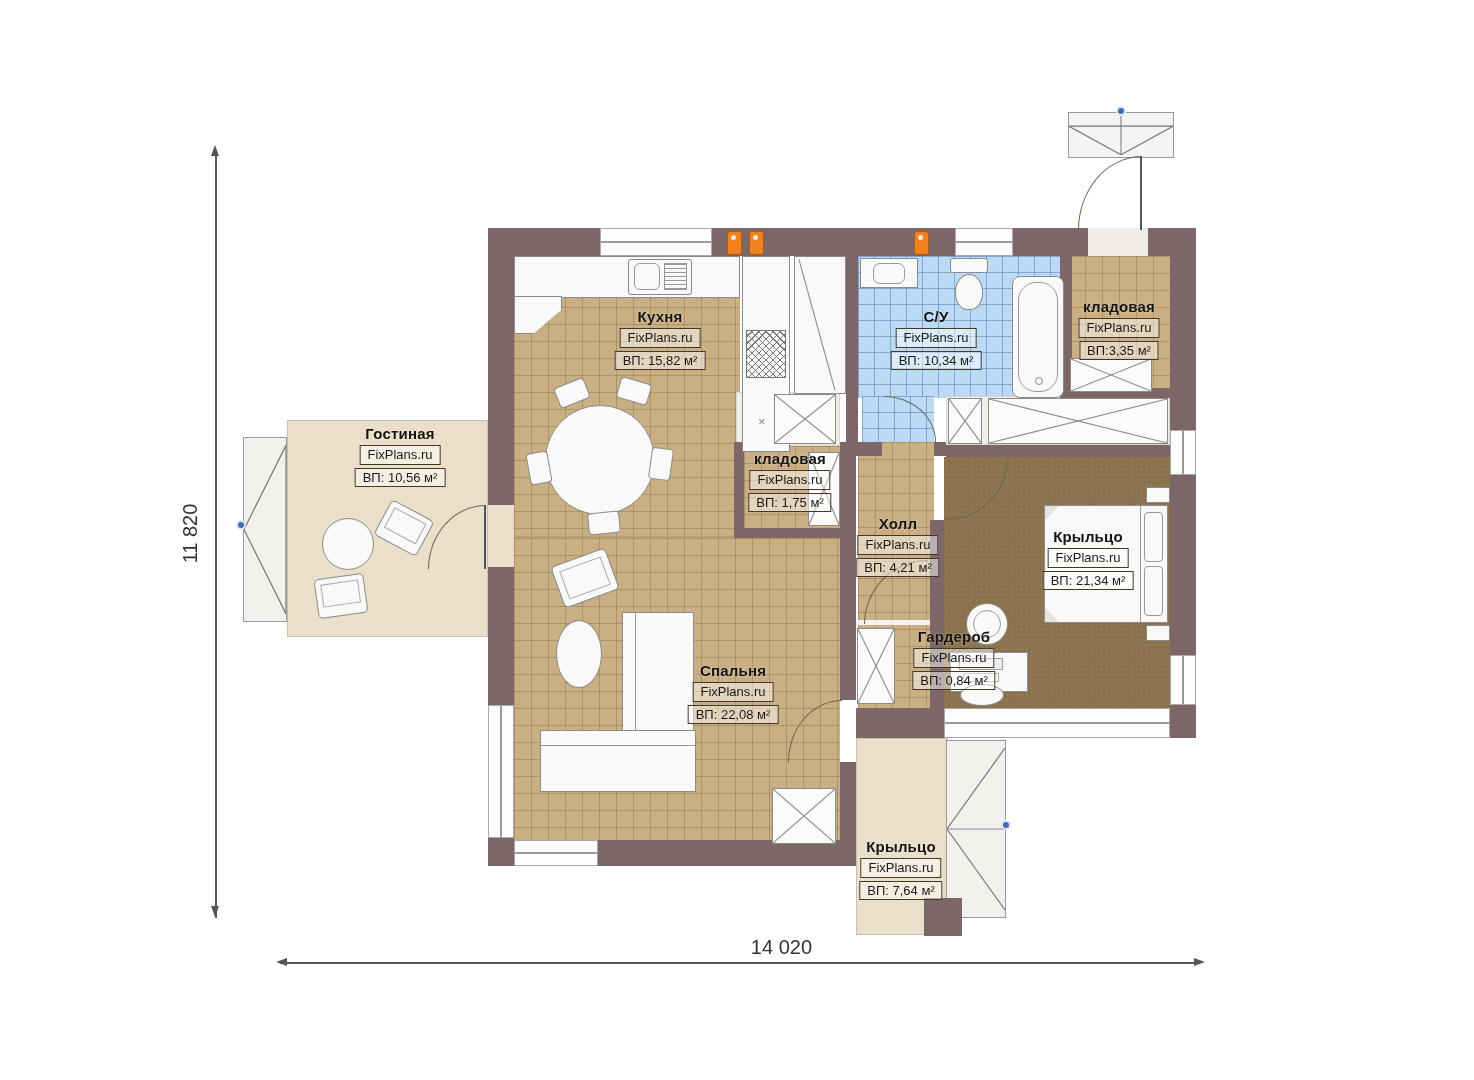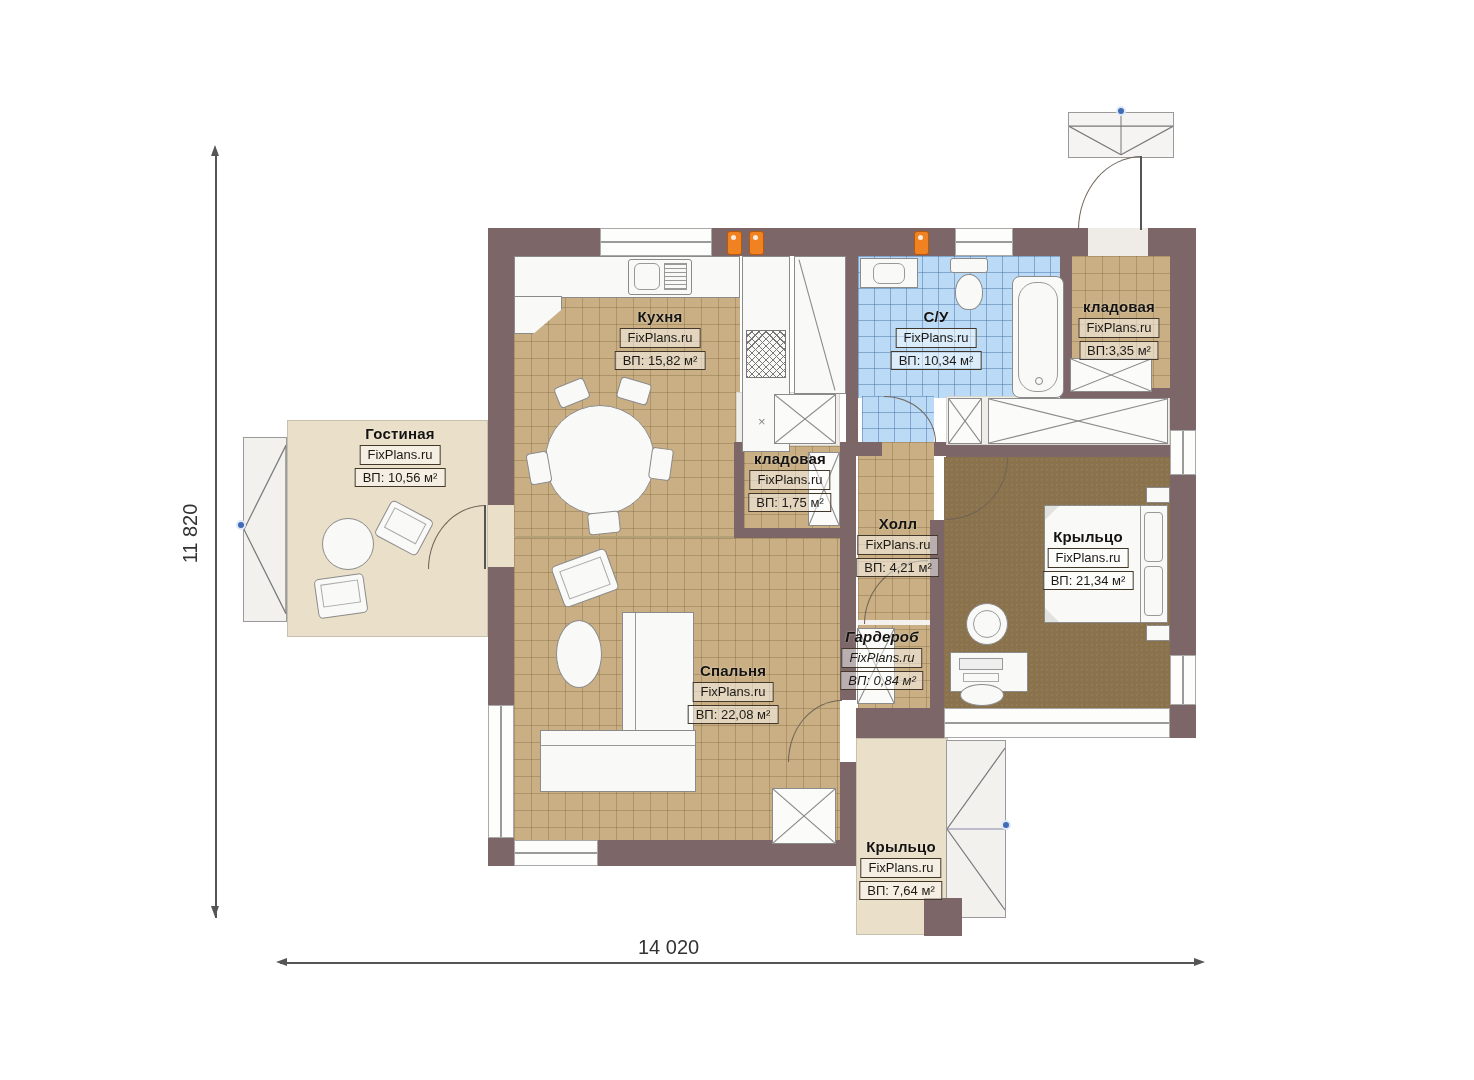--- a/index.html
+++ b/index.html
@@ -296,21 +296,21 @@
   <div class="room-label" style="left:898px;top:515px;">
     <div class="room-name">Холл</div>
     <div class="room-box">FixPlans.ru</div>
     <div class="room-box">ВП: 4,21 м²</div>
   </div>
   <div class="room-label" style="left:1088px;top:528px;">
     <div class="room-name">Крыльцо</div>
     <div class="room-box">FixPlans.ru</div>
     <div class="room-box">ВП: 21,34 м²</div>
   </div>
-  <div class="room-label" style="left:882px;top:628px;font-style:italic;">
+  <div class="room-label" style="left:954px;top:628px;">
     <div class="room-name">Гардероб</div>
     <div class="room-box">FixPlans.ru</div>
     <div class="room-box">ВП: 0,84 м²</div>
   </div>
   <div class="room-label" style="left:733px;top:662px;">
     <div class="room-name">Спальня</div>
     <div class="room-box">FixPlans.ru</div>
     <div class="room-box">ВП: 22,08 м²</div>
   </div>
   <div class="room-label" style="left:901px;top:838px;">
@@ -324,15 +324,15 @@
   <div class="dot" style="left:1001px;top:820px;"></div>
 
   <div class="dimline" style="left:215px;top:150px;width:1.5px;height:768px;"></div>
   <div class="arr arr-up" style="left:211px;top:145px;"></div>
   <div class="arr arr-down" style="left:211px;top:906px;"></div>
   <div class="dim" style="left:130px;top:522px;width:120px;text-align:center;transform:rotate(-90deg);">11 820</div>
 
   <div class="dimline" style="left:280px;top:962px;width:920px;height:1.5px;"></div>
   <div class="arr arr-left" style="left:276px;top:958px;"></div>
   <div class="arr arr-right" style="left:1194px;top:958px;"></div>
-  <div class="dim" style="left:638px;top:936px;width:140px;text-align:left;">14 020</div>
+  <div class="dim" style="left:672px;top:936px;width:140px;text-align:right;">14 020</div>
 
 </div>
 
 </body></html>

